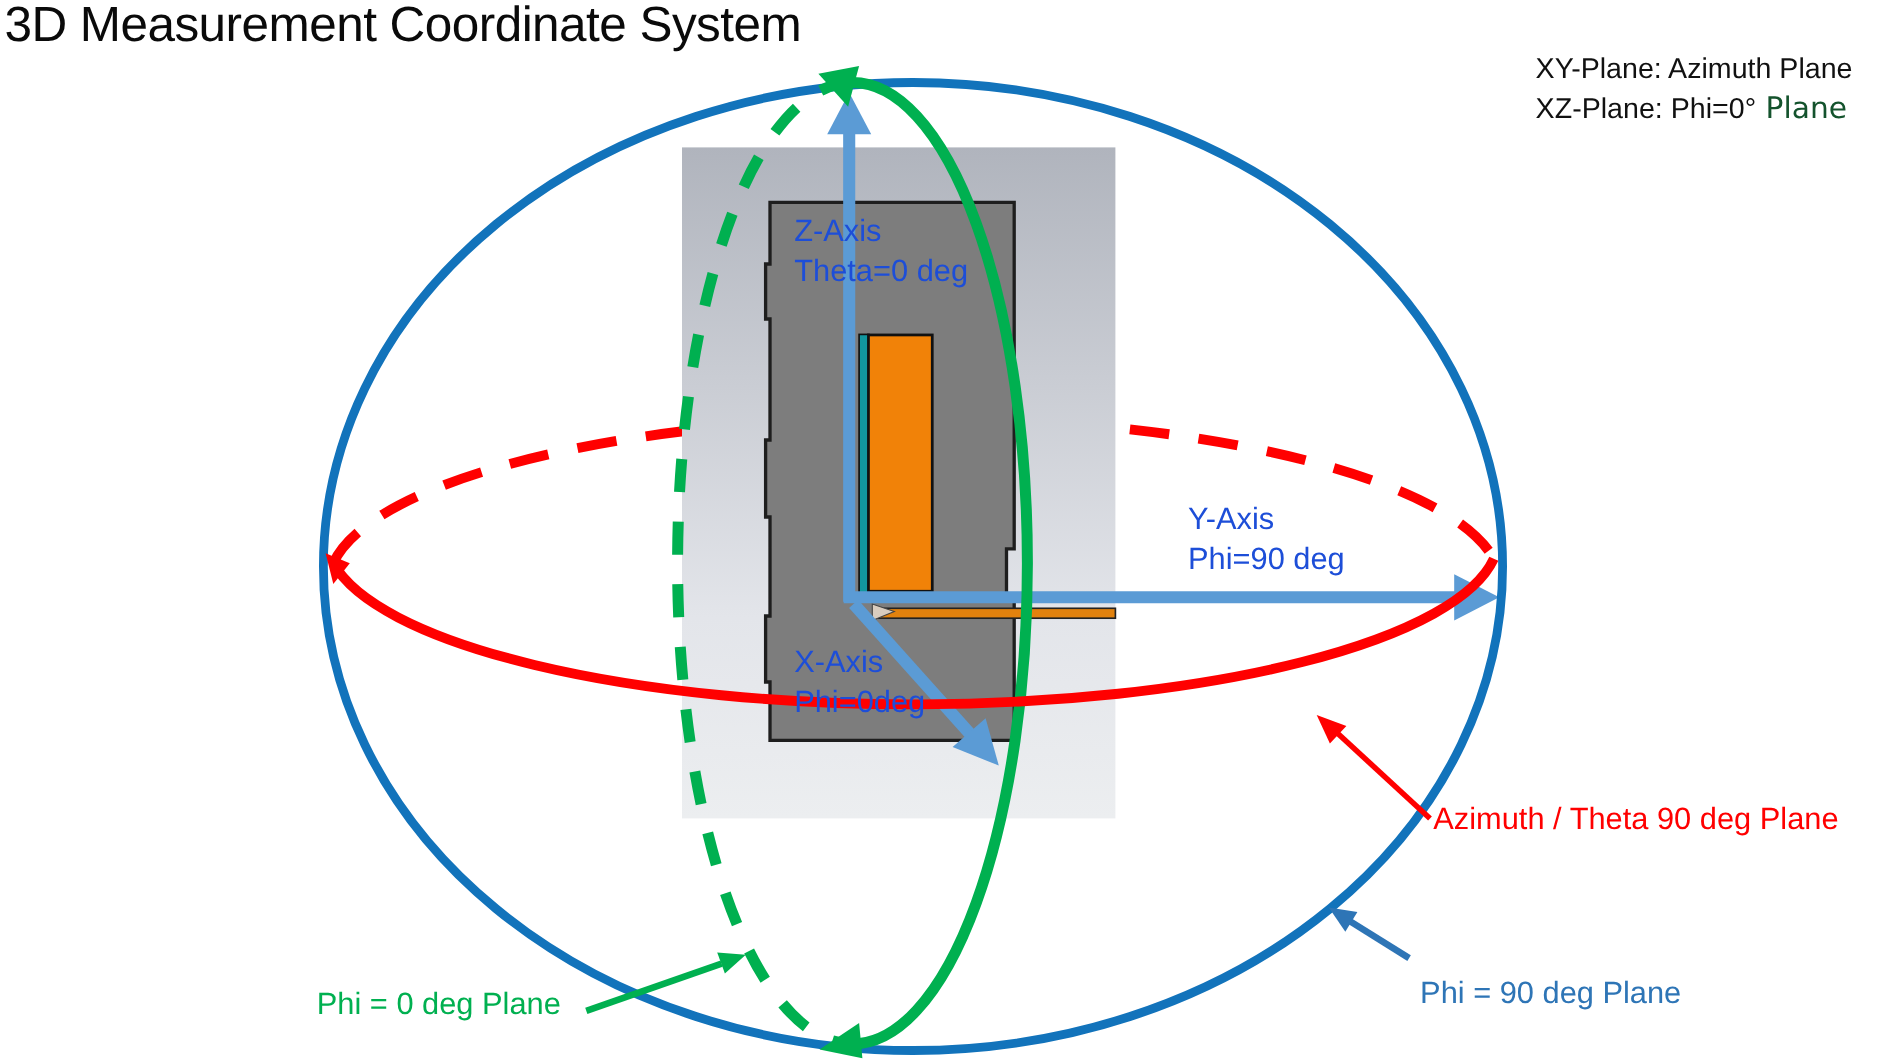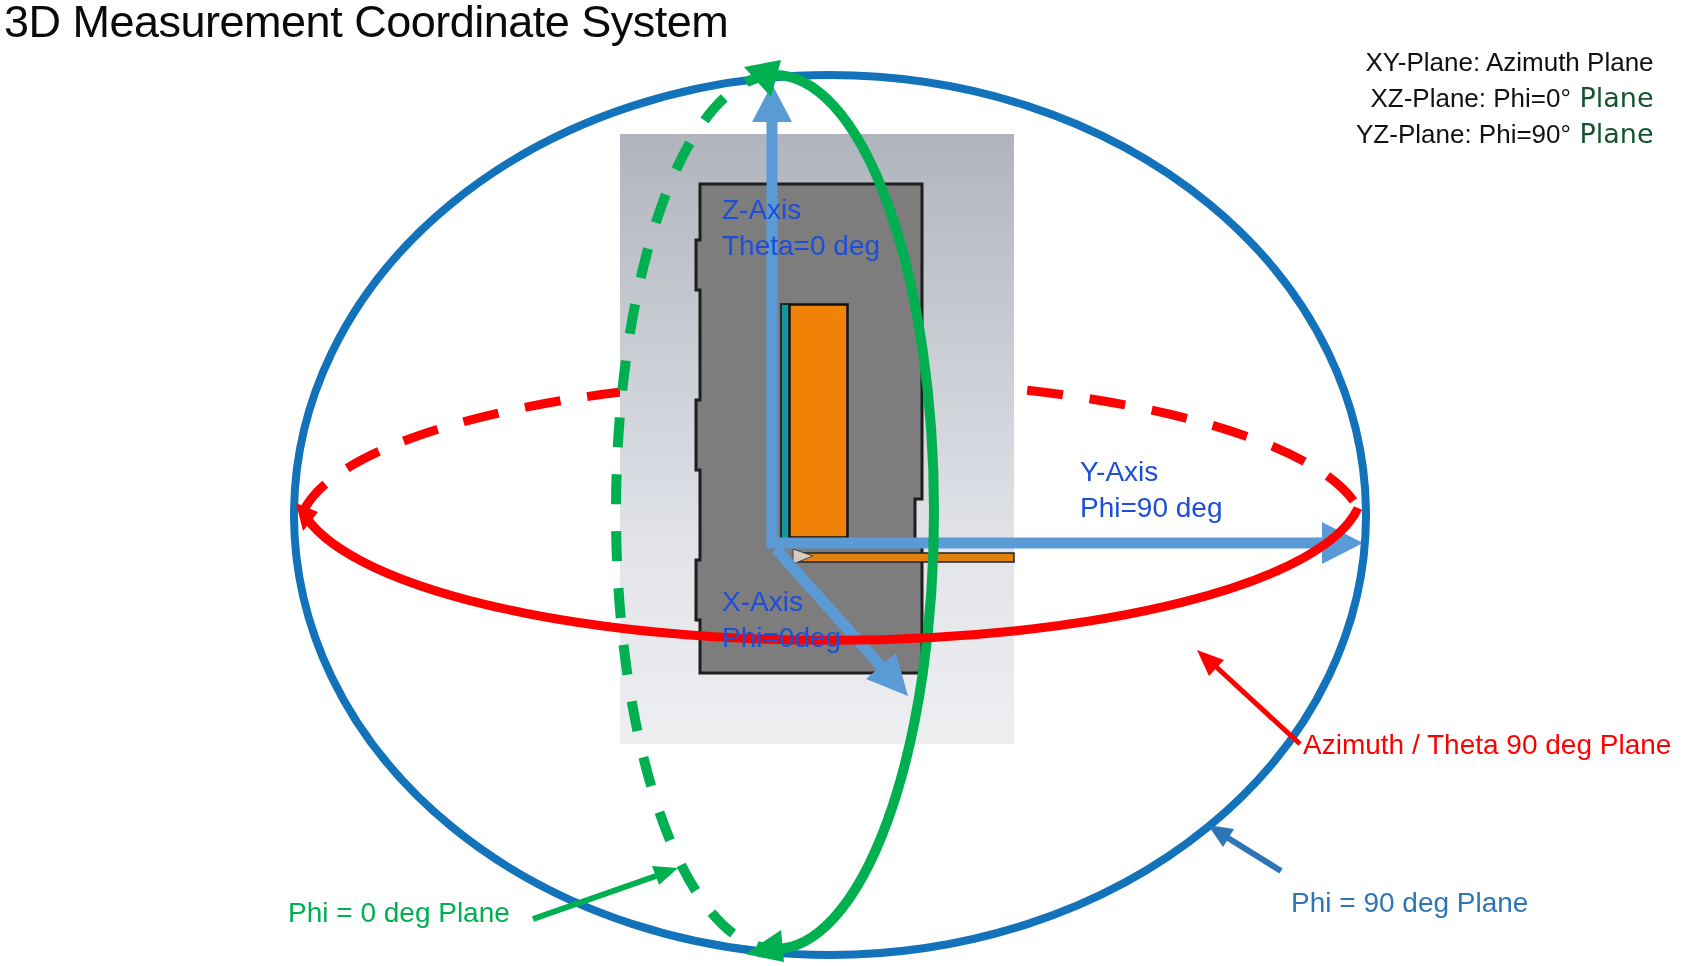--- a/index.html
+++ b/index.html
@@ -1,21 +1,21 @@
 <!DOCTYPE html>
 <html><head>
 <meta charset="utf-8">
 <style>
   html,body{margin:0;padding:0;background:#ffffff;}
   #canvas{position:relative;width:1707px;height:966px;background:#ffffff;overflow:hidden;
           font-family:"Liberation Sans",sans-serif;}
   #scene{position:absolute;left:0;top:0;}
   .txt{position:absolute;white-space:nowrap;}
   .title{left:4px;top:-4px;font-size:45px;color:#0a0a0a;letter-spacing:-0.5px;}
-  .legend{left:1356px;top:44px;font-size:26px;color:#111;line-height:36px;text-align:right;}
+  .legend{left:1396px;top:44px;font-size:26px;color:#111;line-height:36px;}
   .legend .alt{font-family:"DejaVu Sans",sans-serif;font-size:27px;color:#14532d;}
   .axis-label{font-size:28px;color:#1d4ed8;line-height:36px;}
   .z-label{left:722px;top:192px;}
   .y-label{left:1080px;top:454px;}
   .x-label{left:722px;top:584px;}
   .callout{font-size:28px;}
   .callout-red{left:1303px;top:729px;color:#ff0000;}
   .callout-blue{left:1291px;top:887px;color:#2e75b6;}
   .callout-green{left:288px;top:897px;color:#00b050;}
 </style>
@@ -68,21 +68,20 @@
     <polygon points="1208,825 1234,829 1223,847" fill="#2e75b6"></polygon>
     <line x1="533" y1="919" x2="656" y2="876" stroke="#00b050" stroke-width="6"></line>
     <polygon points="678,868 659,885 652,866" fill="#00b050"></polygon>
   </svg>
 
   <div class="txt title">3D Measurement Coordinate System</div>
 
   <div class="txt legend">
     <div><span>XY-Plane: Azimuth Plane</span></div>
     <div><span>XZ-Plane: Phi=0°</span><span class="alt"> Plane</span></div>
-    <div><span>YZ-Plane: Phi=90°</span><span class="alt"> Plane</span></div>
   </div>
 
   <div class="txt axis-label z-label">
     <div>Z-Axis</div>
     <div>Theta=0 deg</div>
   </div>
   <div class="txt axis-label y-label">
     <div>Y-Axis</div>
     <div>Phi=90 deg</div>
   </div>

